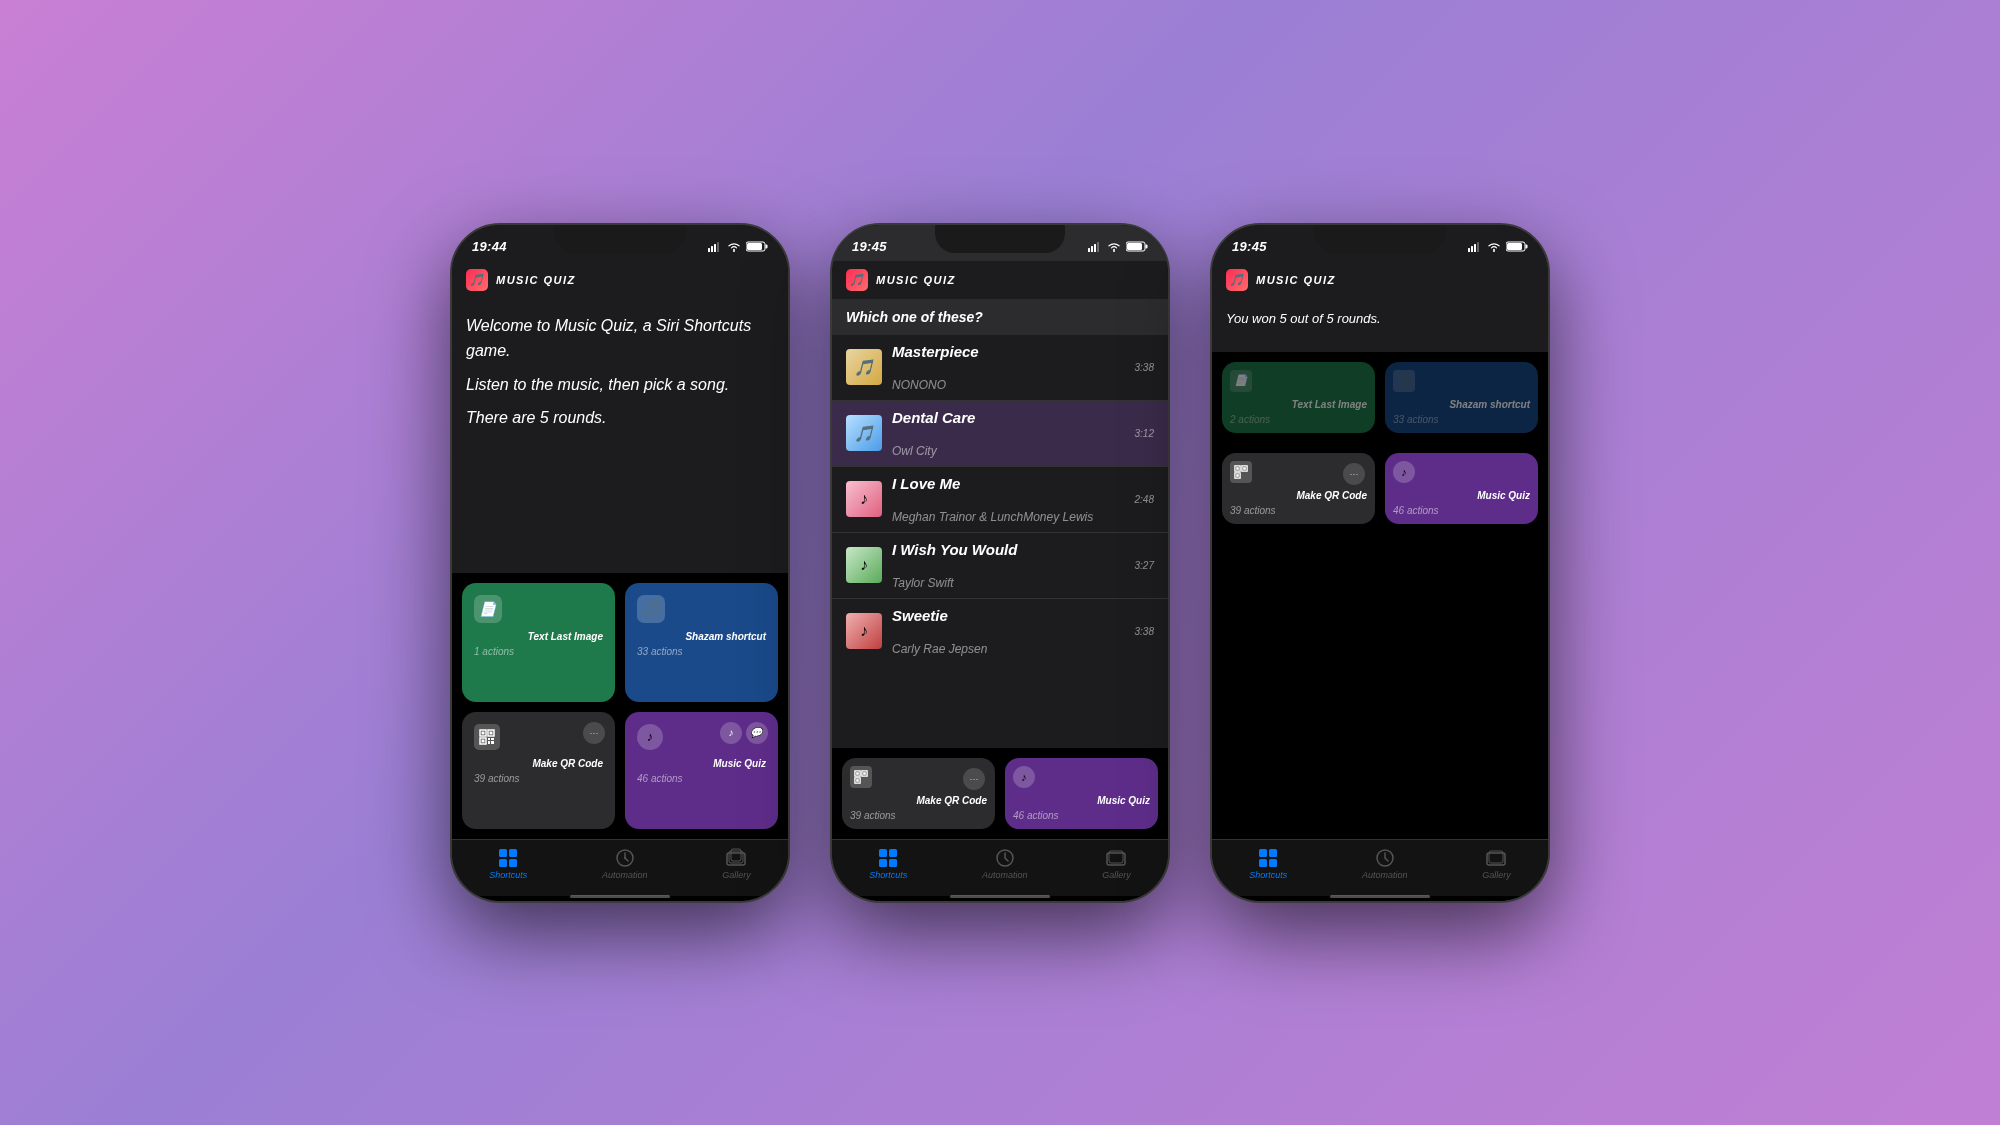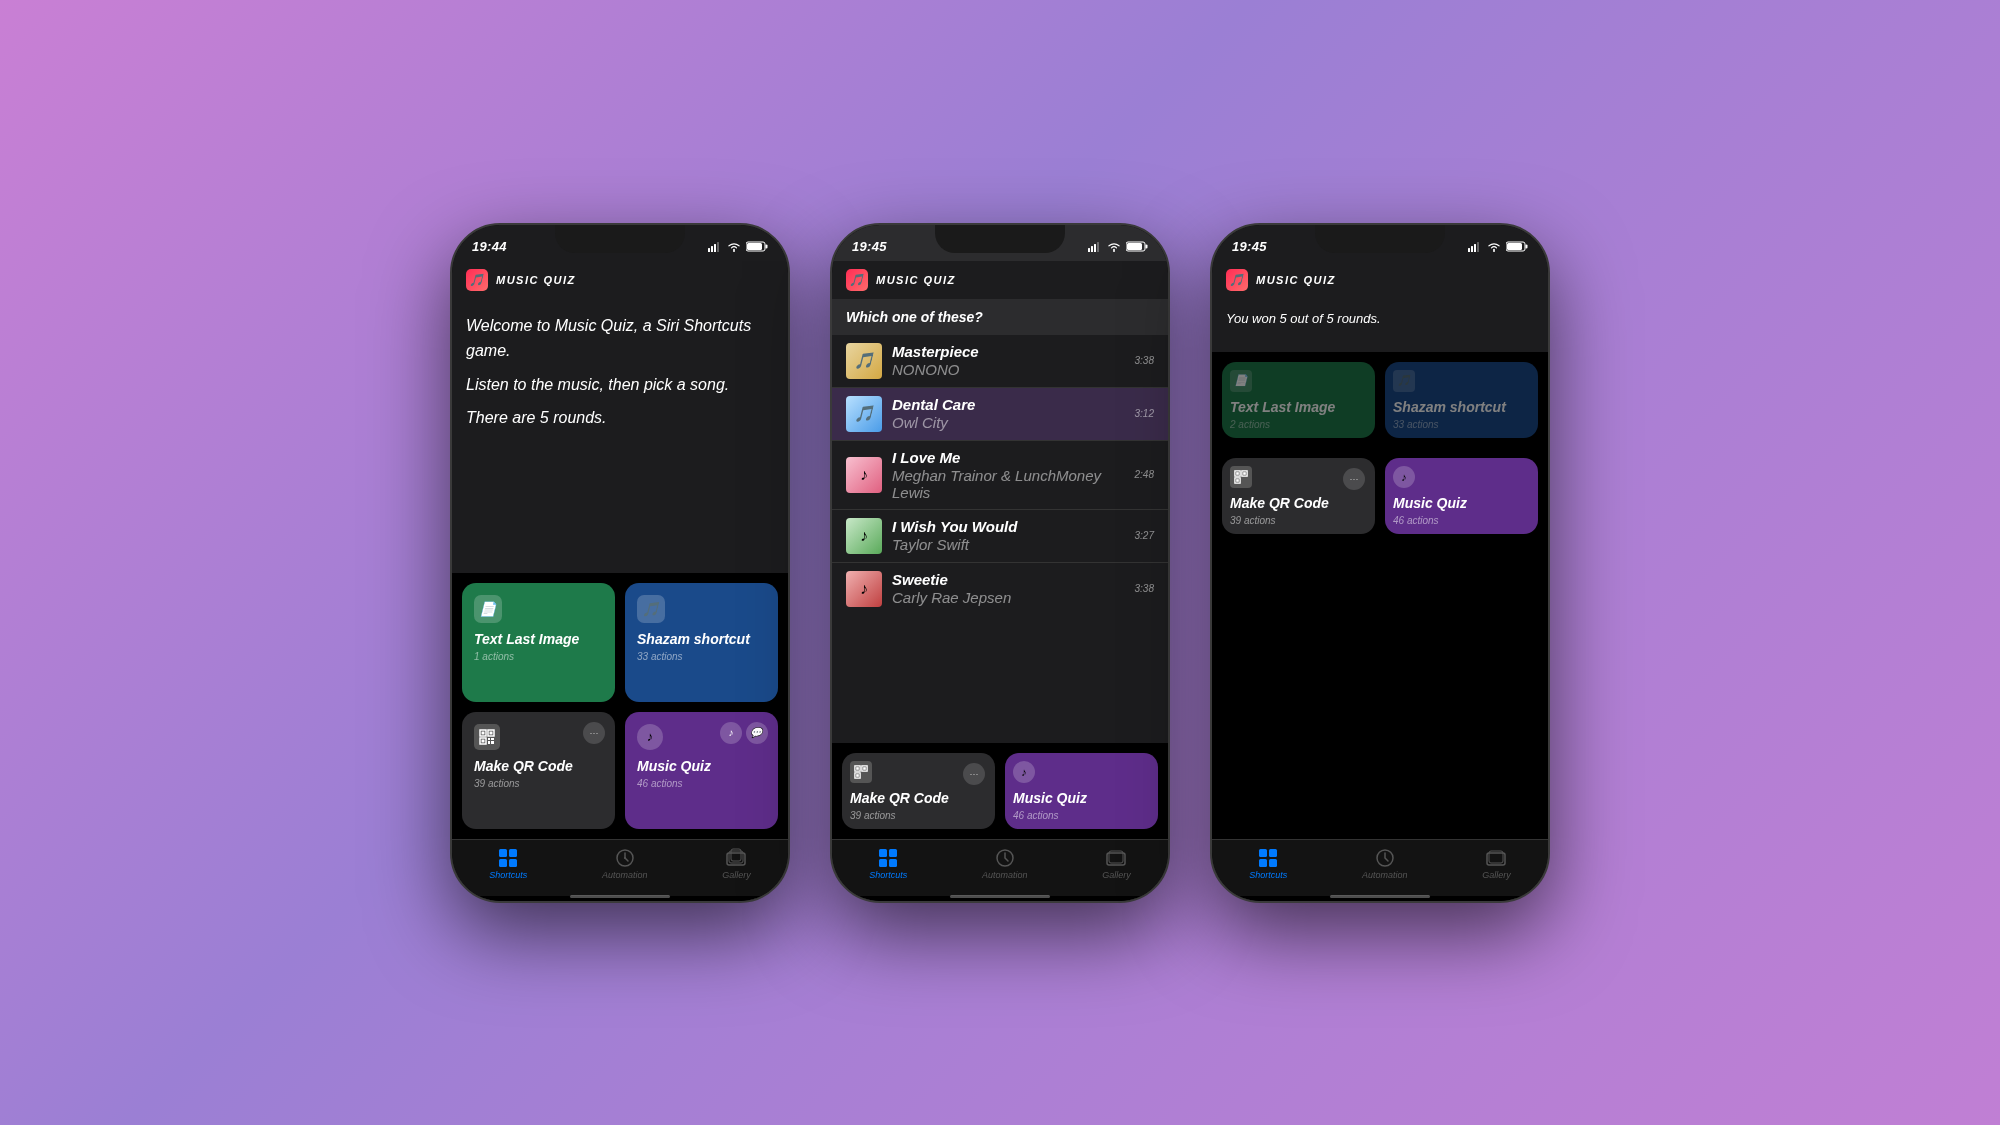--- a/index.html
+++ b/index.html
@@ -172,22 +172,23 @@
       justify-content: center;
       font-size: 14px;
       margin-bottom: 4px;
     }
 
     .shortcut-icon.green-icon { background: rgba(255,255,255,0.2); }
     .shortcut-icon.blue-icon { background: rgba(255,255,255,0.2); }
 
     .shortcut-name {
       color: #fff;
-      font-size: 14px;
+      font-size: 10px;
       font-weight: 600;
+      text-align: right;
     }
 
     .shortcut-actions {
       color: rgba(255,255,255,0.5);
       font-size: 10px;
     }
 
     .more-icon {
       position: absolute;
       top: 10px;
@@ -323,22 +324,22 @@
     }
 
     .song-title {
       color: #fff;
       font-size: 15px;
       font-weight: 600;
     }
 
     .song-artist {
       color: rgba(255,255,255,0.5);
-      font-size: 15px;
-      margin-top: 1px;
+      font-size: 12px;
+      margin-top: 18px;
     }
 
     .song-duration {
       color: rgba(255,255,255,0.5);
       font-size: 10px;
     }
 
     
     .quiz-item.highlighted {
       background: rgba(130, 80, 180, 0.3);

